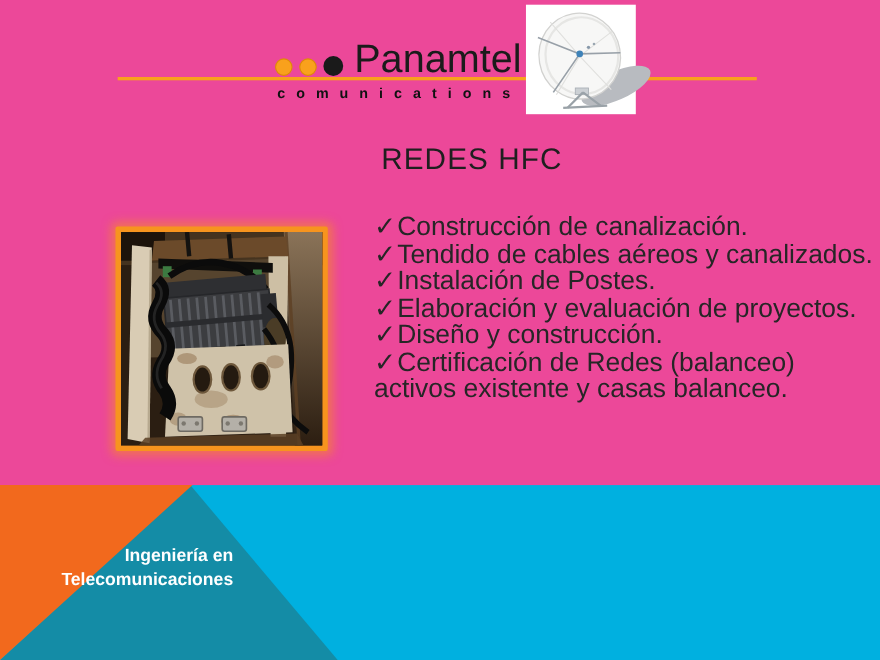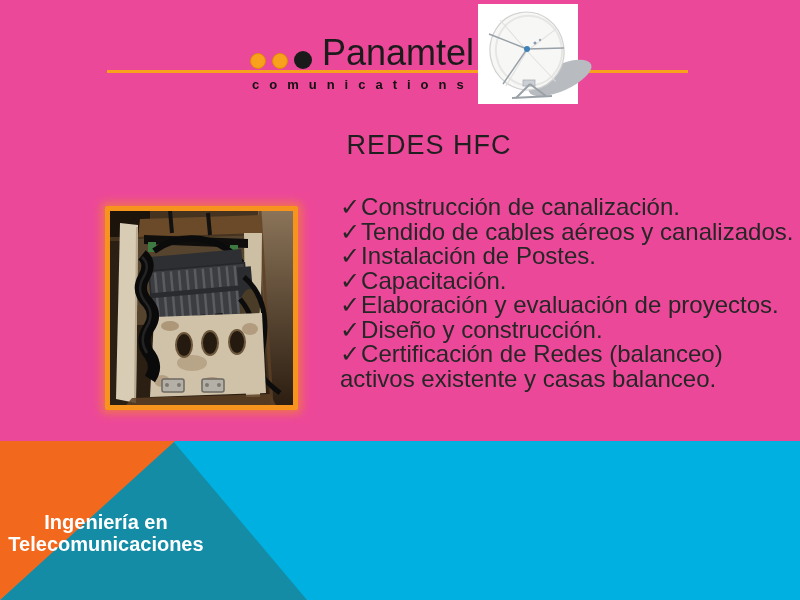--- a/index.html
+++ b/index.html
@@ -50,22 +50,22 @@
   .services{position:absolute;left:340px;top:195px;width:445px;}
   .svc-line{
     font-size:24px;line-height:24.5px;height:24.5px;color:var(--text-dark);
     white-space:nowrap;font-weight:400;
   }
   .svc-line .check{display:inline-block;margin-right:1px;color:var(--text-dark);}
   
   .band{position:absolute;left:0;top:441px;width:800px;height:159px;background:var(--band-cyan);}
   .band svg{position:absolute;left:0;top:0;}
   .footer-text{
-    position:absolute;left:0;top:495px;width:212px;text-align:center;
-    color:var(--white);font-weight:bold;font-size:20px;line-height:22px;margin-top:16px;
+    position:absolute;left:0;top:495px;width:212px;text-align:right;
+    color:var(--white);font-weight:bold;font-size:16px;line-height:22px;
   }
 </style>
 </head>
 <body>
 
 <div class="slide">
 
   <div class="logo-line left"></div>
   <div class="logo-line right"></div>
   <div class="logo-dot d1"></div>
@@ -158,21 +158,20 @@
 
       <path d="M32,44 q10,8 2,22 q-8,14 4,26 q10,12 0,26 q-8,14 2,26 q8,12 0,24" stroke="#0a0a0a" stroke-width="12" fill="none"></path>
       <path d="M32,46 q9,8 1,21 q-7,13 3,25 q9,11 0,25 q-7,13 1,25" stroke="#232323" stroke-width="2.5" fill="none"></path>
     </svg>
   </div>
 
   <div class="services">
       <div class="svc-line"><span class="check">✓</span>Construcción de canalización.</div>
       <div class="svc-line"><span class="check">✓</span>Tendido de cables aéreos y canalizados.</div>
       <div class="svc-line"><span class="check">✓</span>Instalación de Postes.</div>
-      <div class="svc-line"><span class="check">✓</span>Capacitación.</div>
       <div class="svc-line"><span class="check">✓</span>Elaboración y evaluación de proyectos.</div>
       <div class="svc-line"><span class="check">✓</span>Diseño y construcción.</div>
       <div class="svc-line"><span class="check">✓</span>Certificación de Redes (balanceo)</div>
       <div class="svc-line">activos existente y casas balanceo.</div>
     </div>
 
   <div class="band">
     <svg width="800" height="159" viewBox="0 0 800 159">
       <polygon points="173,0 307,159 0,159" fill="#148CA6"></polygon>
       <polygon points="0,0 175,0 0,159" fill="#F2691D"></polygon>

